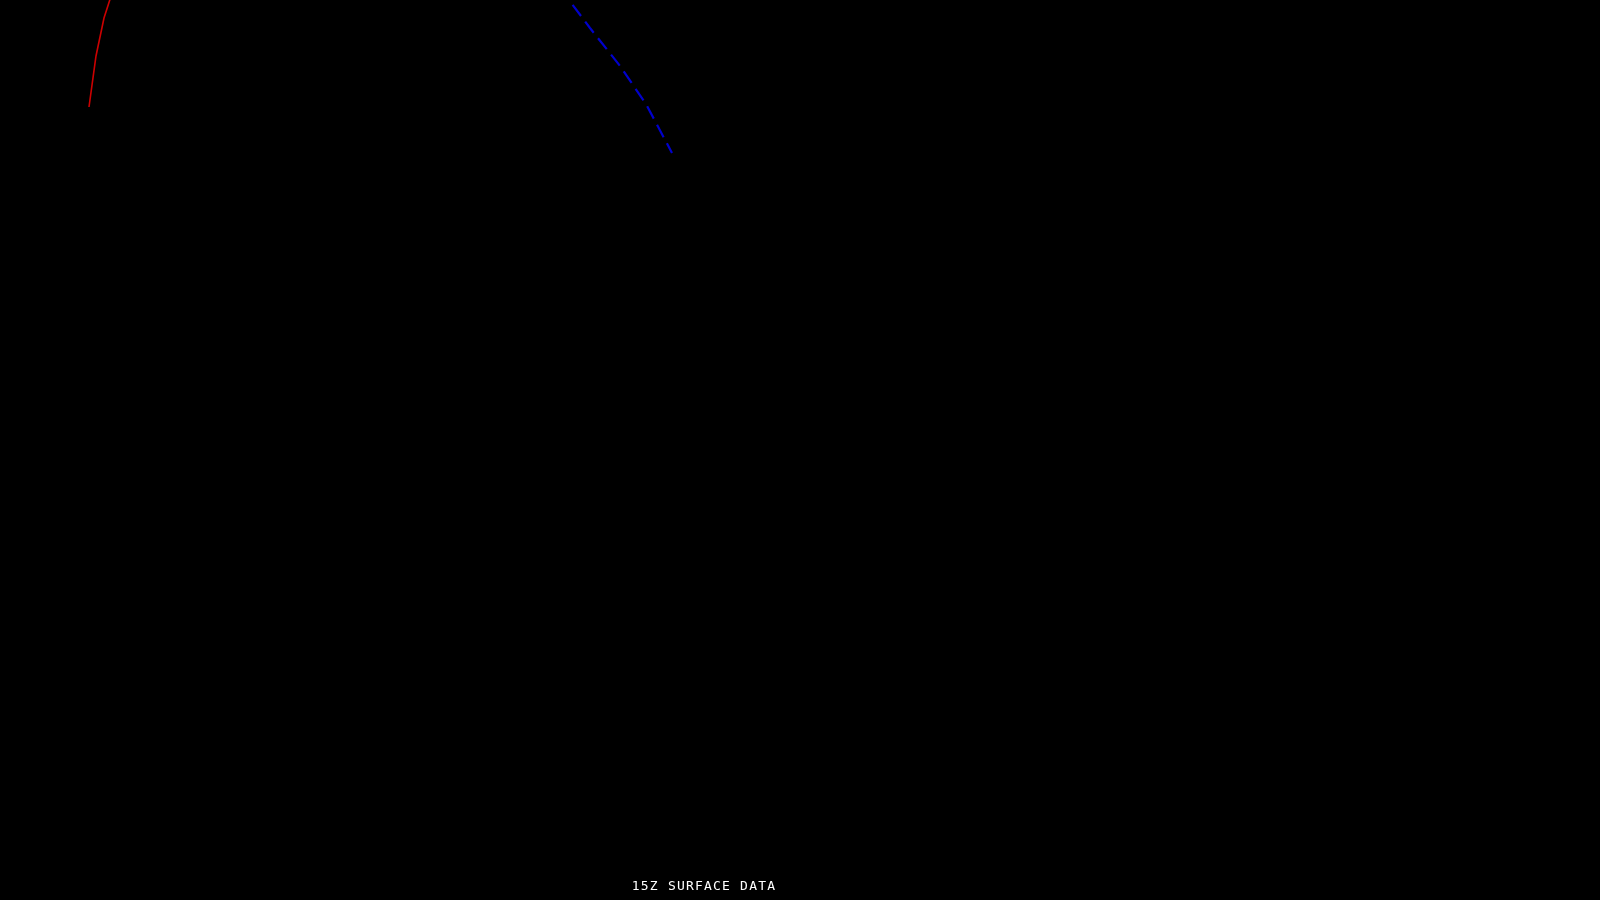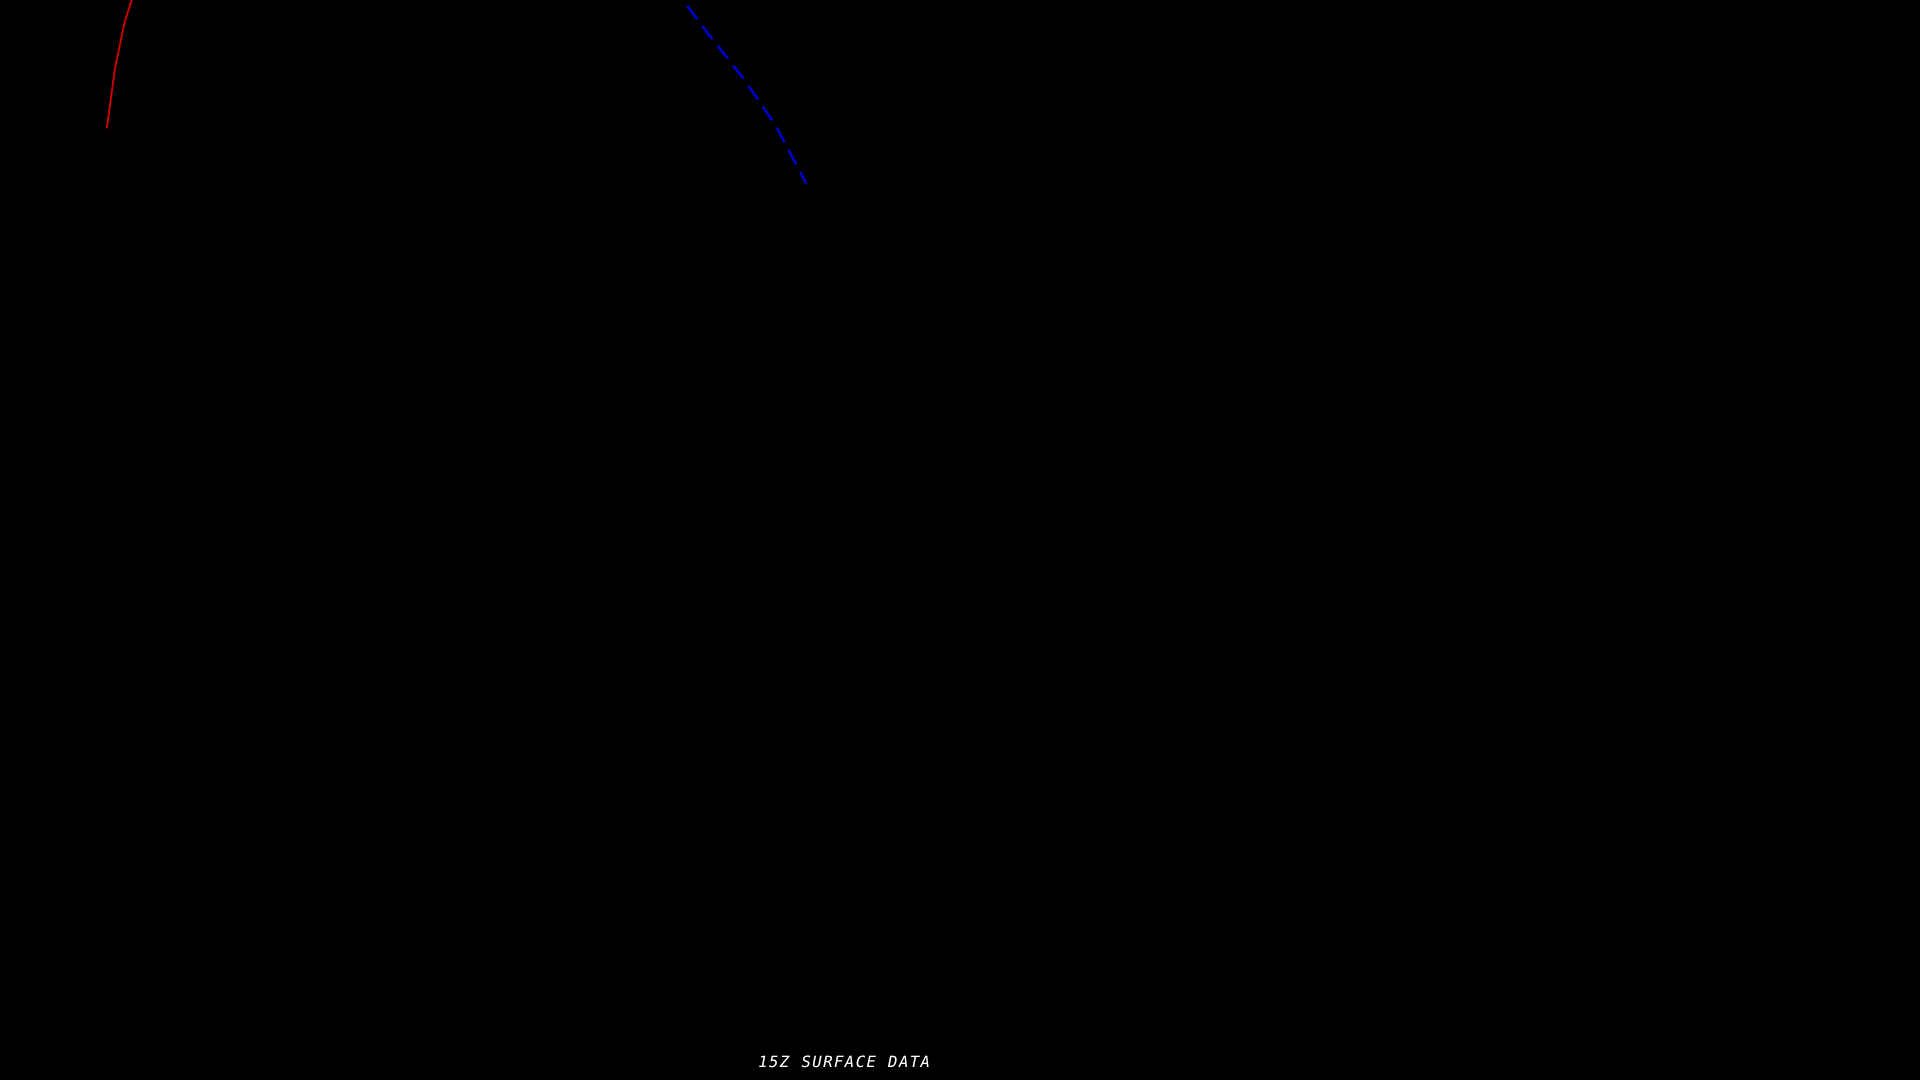--- a/index.html
+++ b/index.html
@@ -11,21 +11,20 @@
     width: 1600px;
     height: 900px;
     overflow: hidden;
     font-family: "DejaVu Sans Mono", monospace;
   }
   #map-canvas {
     position: relative;
     width: 1408px;
     height: 900px;
     background: #000000;
-    font-style: italic;
   }
   #map-svg {
     position: absolute;
     top: 0;
     left: 0;
     width: 1600px;
     height: 900px;
     display: block;
   }
   .caption {

